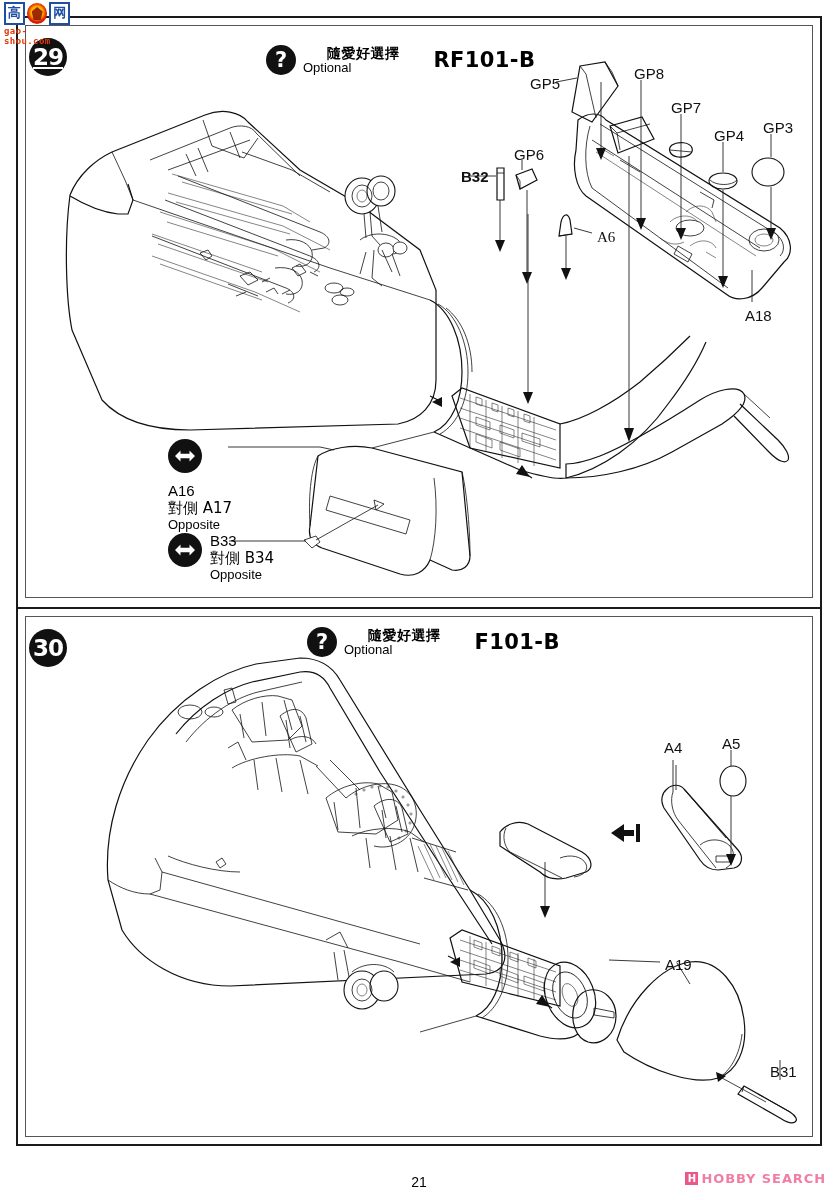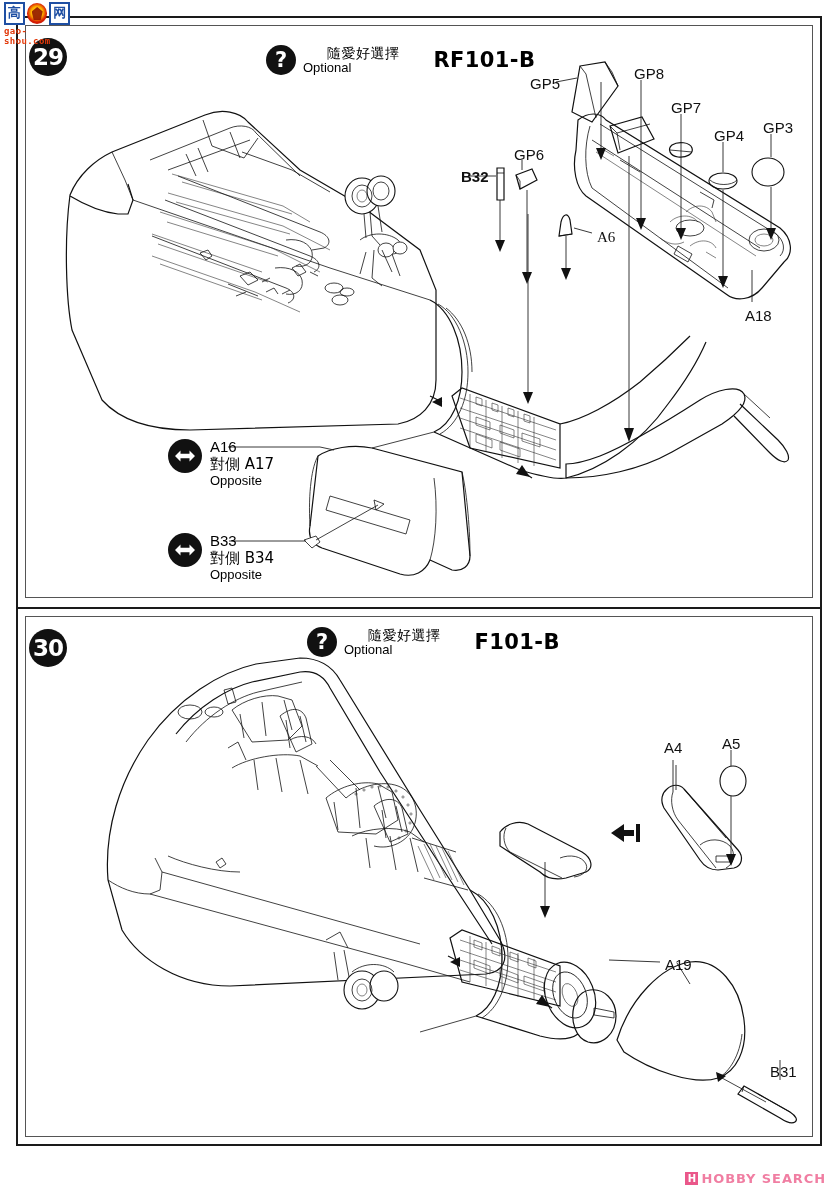--- a/index.html
+++ b/index.html
@@ -160,21 +160,21 @@
     color: #fff;
     font-size: 21px;
     font-weight: bold;
     line-height: 30px;
     text-align: center;
     font-family: "DejaVu Sans", sans-serif;
   }
   .opt-words { line-height: 1.05; }
   .opt-cn {
     font-size: 14px;
-    font-weight: normal;
+    font-weight: bold;
     font-family: "DejaVu Sans", sans-serif;
     letter-spacing: .5px;
     padding-left: 24px;
   }
   .opt-en {
     font-size: 13px;
     font-family: Liberation Sans, sans-serif;
   }
   .opt-title {
     font-size: 21px;
@@ -261,42 +261,42 @@
       <div class="gs-box">网</div>
     </div>
     <div class="gs-url">gao-shou.com</div>
   </div>
 
   <div class="outer-frame"></div>
   <div class="inner-line-top"></div>
   <div class="panel-divider"></div>
   <div class="inner-line-bot"></div>
 
-  <div class="step-badge" style="left:29px; top:38px;">29</div>
+  <div class="step-badge" style="left:29px; top:38px;text-decoration:underline;">29</div>
   <div class="step-badge" style="left:29px; top:629px;">30</div>
 
   <div class="opt-header" style="left:266px; top:45px;">
     <div class="q-badge">?</div>
     <div class="opt-words">
       <div class="opt-cn">隨愛好選擇</div>
       <div class="opt-en">Optional</div>
     </div>
     <div class="opt-title">RF101-B</div>
   </div>
 
   <div class="opt-header" style="left:307px; top:627px;">
     <div class="q-badge">?</div>
     <div class="opt-words">
       <div class="opt-cn">隨愛好選擇</div>
       <div class="opt-en">Optional</div>
     </div>
     <div class="opt-title">F101-B</div>
   </div>
 
-  <div class="opp-note" style="left:168px; top:437px;">
+  <div class="opp-note" style="left:168px; top:437px;flex-direction:column;">
     <div class="arrow-badge">
       <svg width="34" height="34" viewBox="0 0 34 34">
         <path d="M7 17 L12.5 11.5 L12.5 14.8 L21.5 14.8 L21.5 11.5 L27 17 L21.5 22.5 L21.5 19.2 L12.5 19.2 L12.5 22.5 Z" fill="#fff"></path>
       </svg>
     </div>
     <div class="opp-lines">
       <div class="opp-part">A16</div>
       <div class="opp-cn">對側 A17</div>
       <div class="opp-en">Opposite</div>
     </div>
@@ -699,19 +699,20 @@
       <path class="ln2" d="M506 828 C 502 836, 504 846, 510 852 L 562 878"></path>
       <path class="ln2" d="M560 858 C 570 854, 582 856, 586 864 C 589 871, 582 876, 574 877"></path>
 
       <path class="lead" d="M676 765 L 676 790"></path>
       <path class="lead" d="M677 963 L 690 984"></path>
       <path class="lead" d="M780 1080 L 780 1060"></path>
       <path class="lead" d="M609 960 L 660 962"></path>
     </g>
   </svg>
 
+  <div class="page-num">21</div>
 
   <div class="hs-logo">
     <div class="hs-mark">H</div>
     <div class="hs-text">HOBBY SEARCH</div>
   </div>
 
 </div>
 
 </body></html>

